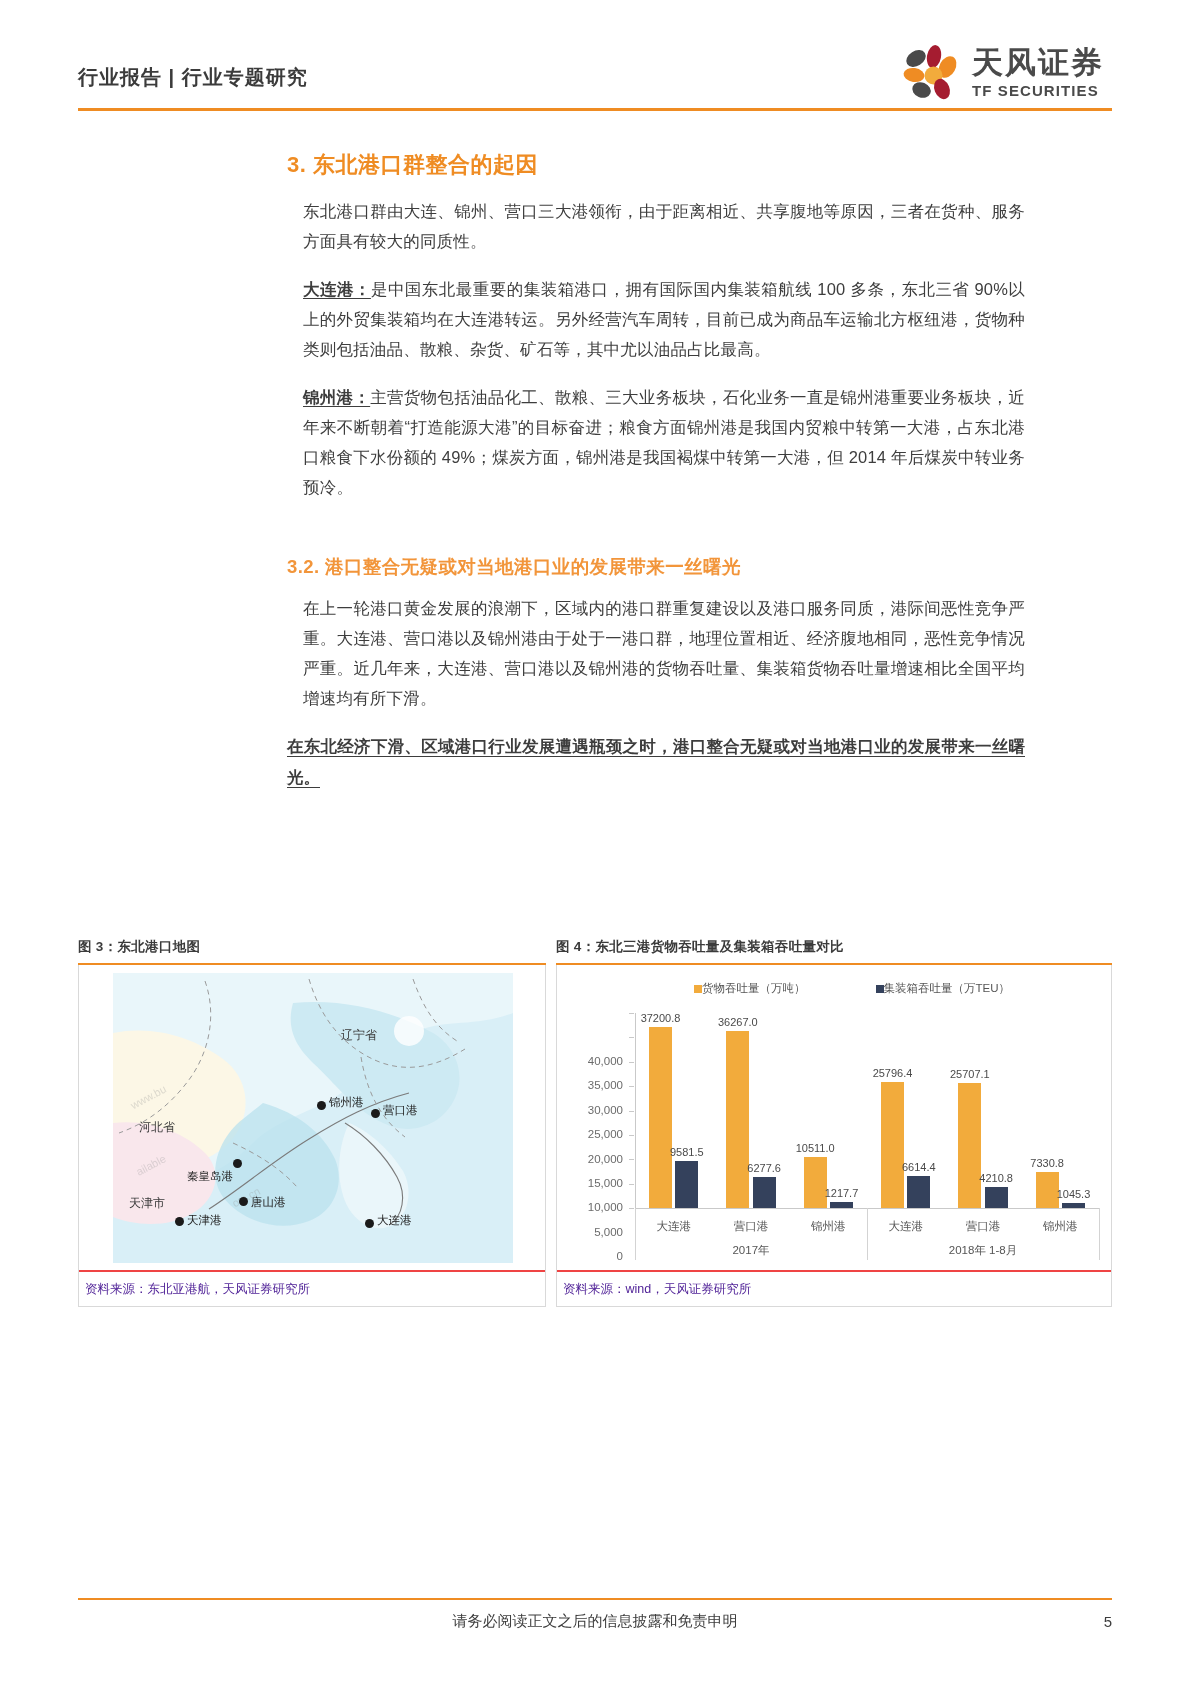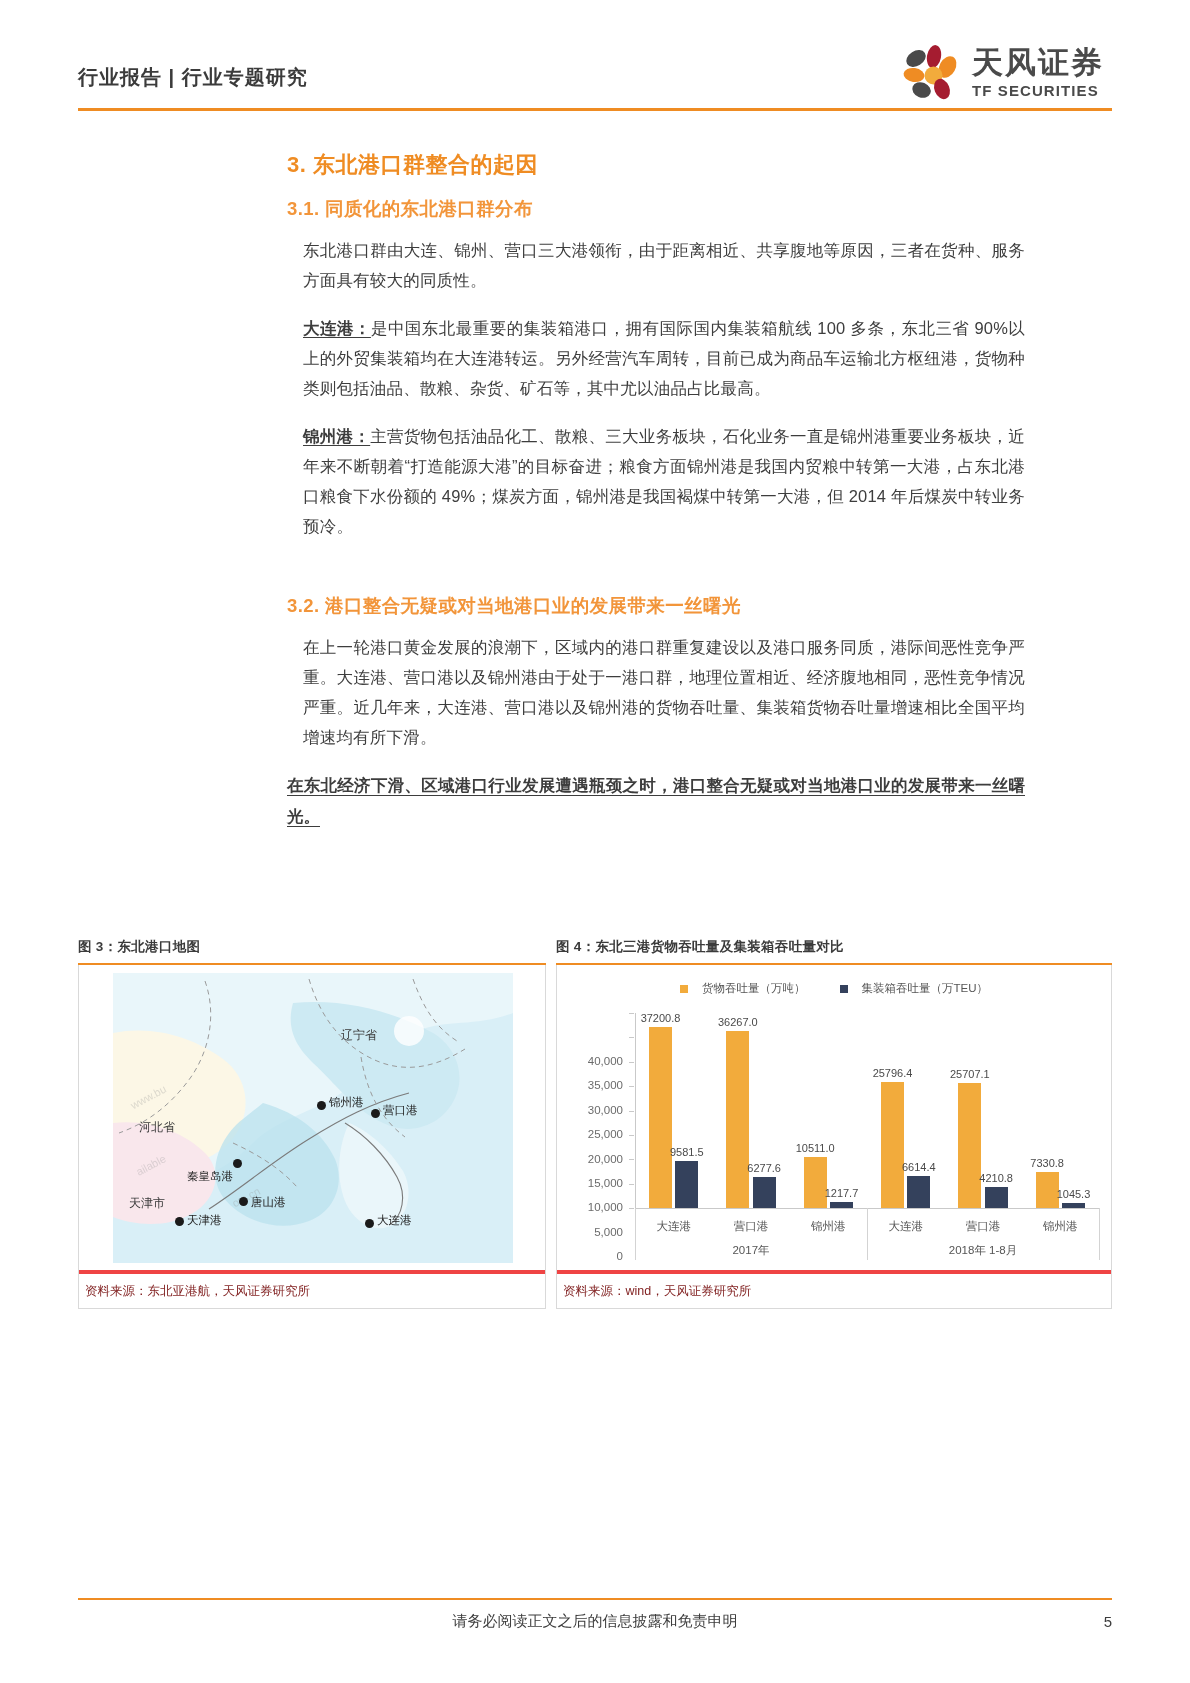--- a/index.html
+++ b/index.html
@@ -49,36 +49,36 @@
   
   .figures{position:absolute;left:78px;top:938px;width:1034px;}
   .fig{position:absolute;top:0;}
   .fig-left{left:0;width:468px;}
   .fig-right{left:478px;width:556px;}
   .fig-cap{font-size:13.5px;font-weight:bold;color:#3b3b3b;padding-bottom:7px;letter-spacing:.3px;}
   .fig-rule{height:2px;background:#ef8c23;width:100%;}
   .fig-box{border-left:1px solid #d9d9d9;border-right:1px solid #d9d9d9;border-bottom:1px solid #d9d9d9;
            box-sizing:border-box;}
   .fig-body{position:relative;}
-  .fig-src{font-size:12.5px;color:#7f1d1d;padding:9px 6px 8px 6px;border-top:4px solid #ef4444;}
+  .fig-src{font-size:12.5px;color:#4c1d95;padding:9px 6px 8px 6px;border-top:2px solid #ef4444;}
 
   
   .map{position:relative;width:100%;height:305px;background:#ffffff;overflow:hidden;}
   .map-canvas{position:absolute;left:34px;top:8px;width:400px;height:290px;overflow:hidden;
     background:linear-gradient(160deg,#eaf7fb 0%,#dff2f8 45%,#cfeaf3 100%);}
   .wm{position:absolute;color:rgba(150,150,150,.30);font-size:11px;transform:rotate(-28deg);
       white-space:nowrap;font-family:"Liberation Sans",sans-serif;}
   .city{position:absolute;width:9px;height:9px;border-radius:50%;background:#1a1a1a;}
   .city-lbl{position:absolute;font-size:11.5px;color:#222;white-space:nowrap;}
   .prov-lbl{position:absolute;font-size:12px;color:#3a3a3a;white-space:nowrap;}
 
   
   .chart{position:relative;width:100%;height:305px;background:#fff;}
   .legend{position:absolute;top:16px;left:0;width:100%;display:flex;justify-content:center;gap:34px;}
-  .legend-item{display:flex;align-items:center;gap:14px;font-size:11.5px;color:#555;}
+  .legend-item{display:flex;align-items:center;gap:0;font-size:11.5px;color:#555;margin-left:36px;}
   .legend-sw{width:8px;height:8px;display:inline-block;}
   .plot{position:absolute;left:78px;top:48px;right:12px;bottom:62px;}
   .ylabels{position:absolute;left:0;top:48px;width:72px;bottom:62px;}
   .ylab{position:absolute;right:6px;font-size:11.5px;color:#6b6b6b;transform:translateY(-50%);
         white-space:nowrap;}
   .ytick{position:absolute;left:72px;width:5px;height:1px;background:#c9c9c9;}
   .axis-x{position:absolute;left:78px;right:12px;height:1px;background:#c9c9c9;}
   .axis-y{position:absolute;left:78px;top:48px;bottom:62px;width:1px;background:#c9c9c9;}
   .bar{position:absolute;bottom:0;}
   .bar.goods{background:#f2ab3c;}
@@ -121,21 +121,20 @@
       </div>
     </div>
 
     <div class="header-rule"></div>
   </div>
 
   <div class="content">
 
     <h2 class="sec">3. 东北港口群整合的起因</h2>
 
-    <h3 class="subsec">3.1. 同质化的东北港口群分布</h3>
 
     <p class="body">东北港口群由大连、锦州、营口三大港领衔，由于距离相近、共享腹地等原因，三者在货种、服务方面具有较大的同质性。</p>
 
     <p class="body"><span class="lead">大连港：</span><span>是中国东北最重要的集装箱港口，拥有国际国内集装箱航线 100 多条，东北三省 90%以上的外贸集装箱均在大连港转运。另外经营汽车周转，目前已成为商品车运输北方枢纽港，货物种类则包括油品、散粮、杂货、矿石等，其中尤以油品占比最高。</span></p>
 
 
     <p class="body"><span class="lead">锦州港：</span><span>主营货物包括油品化工、散粮、三大业务板块，石化业务一直是锦州港重要业务板块，近年来不断朝着“打造能源大港”的目标奋进；粮食方面锦州港是我国内贸粮中转第一大港，占东北港口粮食下水份额的 49%；煤炭方面，锦州港是我国褐煤中转第一大港，但 2014 年后煤炭中转业务预冷。</span></p>
 
     <div class="gap-lg"></div>
 

